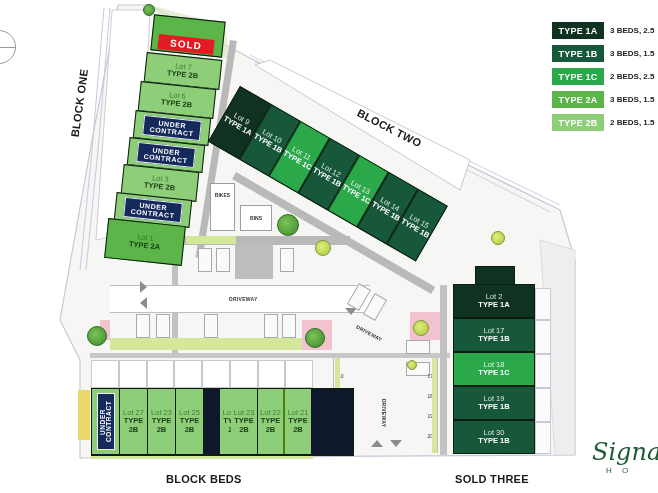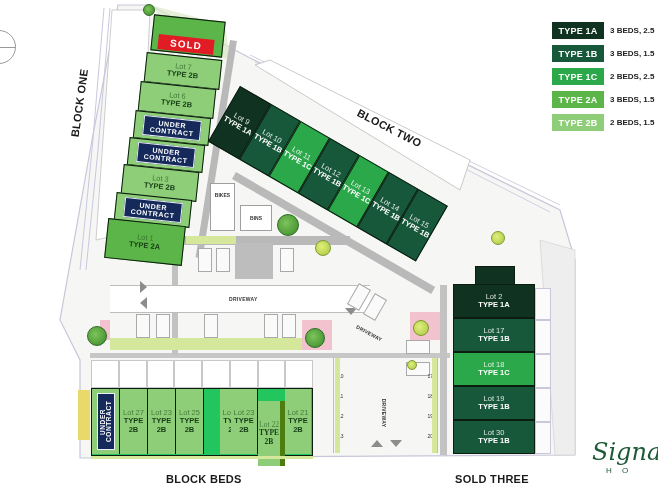--- a/index.html
+++ b/index.html
@@ -228,21 +228,21 @@
       <span class="lt">TYPE 1B</span>
     </div>
   </div>
 
   <div class="plot" style="left:535px;top:288px;width:16px;height:32px;"></div>
   <div class="plot" style="left:535px;top:320px;width:16px;height:34px;"></div>
   <div class="plot" style="left:535px;top:354px;width:16px;height:34px;"></div>
   <div class="plot" style="left:535px;top:388px;width:16px;height:34px;"></div>
   <div class="plot" style="left:535px;top:422px;width:16px;height:32px;"></div>
 
-  <div class="abs" style="left:91px;top:388px;width:222px;height:68px;border:1.5px solid #0c1d10;background:#22c55e;">
+  <div class="abs" style="left:91px;top:388px;width:263px;height:68px;border:1.5px solid #0c1d10;background:#0f172a;">
     <div class="lot c2b light" style="left:0;top:0;width:28px;height:65px;border:none;border-right:1px solid #0c1d10;">
       <div class="badge uc" style="position:absolute;left:5px;top:4px;width:18px;height:57px;writing-mode:vertical-rl;transform:rotate(180deg);font-size:6.5px;">UNDER CONTRACT</div>
     </div>
     <div class="lot c2b light" style="left:28px;top:0;width:28px;height:65px;border:none;border-right:1px solid #0c1d10;">
       <span class="ln">Lot 27</span>
       <span class="lt">TYPE 2B</span>
     </div>
     <div class="lot c2b light" style="left:56px;top:0;width:28px;height:65px;border:none;border-right:1px solid #0c1d10;">
       <span class="ln">Lot 23</span>
       <span class="lt">TYPE 2B</span>
@@ -252,21 +252,21 @@
       <span class="lt">TYPE 2B</span>
     </div>
     <div class="lot c2b light" style="left:128px;top:0;width:27px;height:65px;border:none;border-right:1px solid #0c1d10;">
       <span class="ln">Lot 24</span>
       <span class="lt">TYPE 2B</span>
     </div>
     <div class="lot c2b light" style="left:139px;top:0;width:27px;height:65px;border:none;border-right:1px solid #0c1d10;">
       <span class="ln">Lot 23</span>
       <span class="lt">TYPE 2B</span>
     </div>
-    <div class="lot c2b light" style="left:166px;top:12px;width:27px;height:65px;border:none;border-right:5px solid #4d7c0f;font-family:Liberation Serif, serif;">
+    <div class="lot c2b light" style="left:166px;top:0;width:27px;height:65px;border:none;border-right:2px solid #4d7c0f;">
       <span class="ln">Lot 22</span>
       <span class="lt">TYPE 2B</span>
     </div>
     <div class="lot c2b light" style="left:193px;top:0;width:26px;height:65px;border:none;">
       <span class="ln">Lot 21</span>
       <span class="lt">TYPE 2B</span>
     </div>
   </div>
 
   <div class="abs" style="left:91px;top:360px;width:222px;height:28px;display:flex;">

